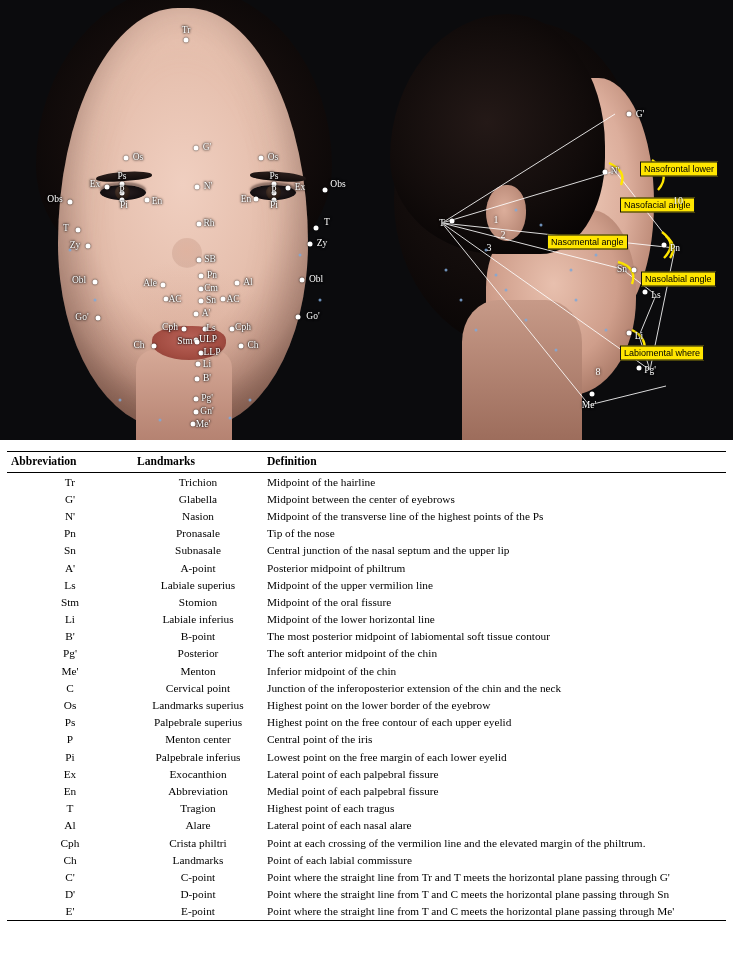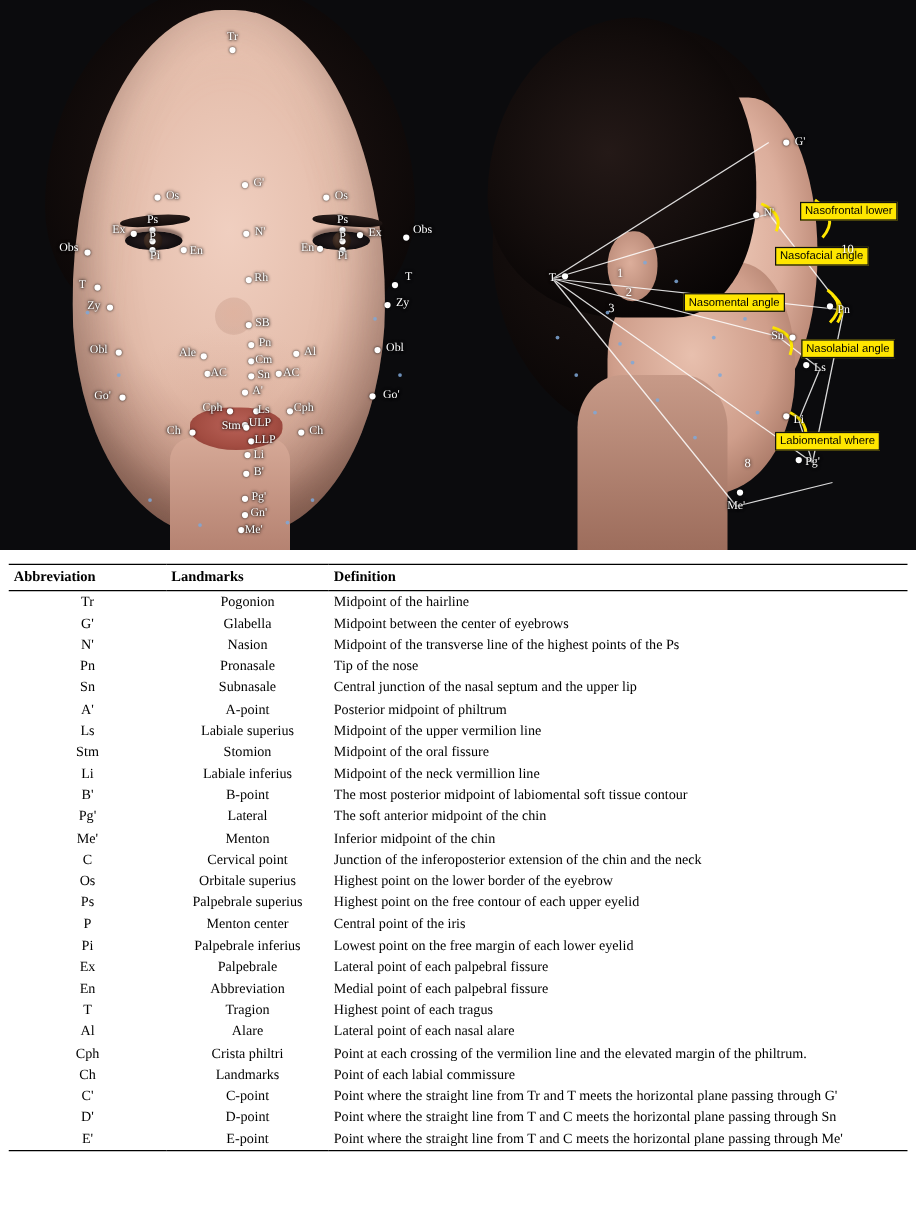--- a/index.html
+++ b/index.html
@@ -421,21 +421,21 @@
     <thead>
       <tr>
         <th class="col-abbr">Abbreviation</th>
         <th class="col-land">Landmarks</th>
         <th class="col-def">Definition</th>
       </tr>
     </thead>
     <tbody id="table-body">
         <tr>
           <td class="col-abbr">Tr</td>
-          <td class="col-land">Pogonion</td>
+          <td class="col-land">Trichion</td>
           <td class="col-def">Midpoint of the hairline</td>
         </tr>
         <tr>
           <td class="col-abbr">G'</td>
           <td class="col-land">Glabella</td>
           <td class="col-def">Midpoint between the center of eyebrows</td>
         </tr>
         <tr>
           <td class="col-abbr">N'</td>
           <td class="col-land">Nasion</td>
@@ -462,65 +462,65 @@
           <td class="col-def">Midpoint of the upper vermilion line</td>
         </tr>
         <tr>
           <td class="col-abbr">Stm</td>
           <td class="col-land">Stomion</td>
           <td class="col-def">Midpoint of the oral fissure</td>
         </tr>
         <tr>
           <td class="col-abbr">Li</td>
           <td class="col-land">Labiale inferius</td>
-          <td class="col-def">Midpoint of the neck vermillion line</td>
+          <td class="col-def">Midpoint of the lower horizontal line</td>
         </tr>
         <tr>
           <td class="col-abbr">B'</td>
           <td class="col-land">B-point</td>
           <td class="col-def">The most posterior midpoint of labiomental soft tissue contour</td>
         </tr>
         <tr>
           <td class="col-abbr">Pg'</td>
-          <td class="col-land">Lateral</td>
+          <td class="col-land">Posterior</td>
           <td class="col-def">The soft anterior midpoint of the chin</td>
         </tr>
         <tr>
           <td class="col-abbr">Me'</td>
           <td class="col-land">Menton</td>
           <td class="col-def">Inferior midpoint of the chin</td>
         </tr>
         <tr>
           <td class="col-abbr">C</td>
           <td class="col-land">Cervical point</td>
           <td class="col-def">Junction of the inferoposterior extension of the chin and the neck</td>
         </tr>
         <tr>
           <td class="col-abbr">Os</td>
-          <td class="col-land">Orbitale superius</td>
+          <td class="col-land">Landmarks superius</td>
           <td class="col-def">Highest point on the lower border of the eyebrow</td>
         </tr>
         <tr>
           <td class="col-abbr">Ps</td>
           <td class="col-land">Palpebrale superius</td>
           <td class="col-def">Highest point on the free contour of each upper eyelid</td>
         </tr>
         <tr>
           <td class="col-abbr">P</td>
           <td class="col-land">Menton center</td>
           <td class="col-def">Central point of the iris</td>
         </tr>
         <tr>
           <td class="col-abbr">Pi</td>
           <td class="col-land">Palpebrale inferius</td>
           <td class="col-def">Lowest point on the free margin of each lower eyelid</td>
         </tr>
         <tr>
           <td class="col-abbr">Ex</td>
-          <td class="col-land">Palpebrale</td>
+          <td class="col-land">Exocanthion</td>
           <td class="col-def">Lateral point of each palpebral fissure</td>
         </tr>
         <tr>
           <td class="col-abbr">En</td>
           <td class="col-land">Abbreviation</td>
           <td class="col-def">Medial point of each palpebral fissure</td>
         </tr>
         <tr>
           <td class="col-abbr">T</td>
           <td class="col-land">Tragion</td>

